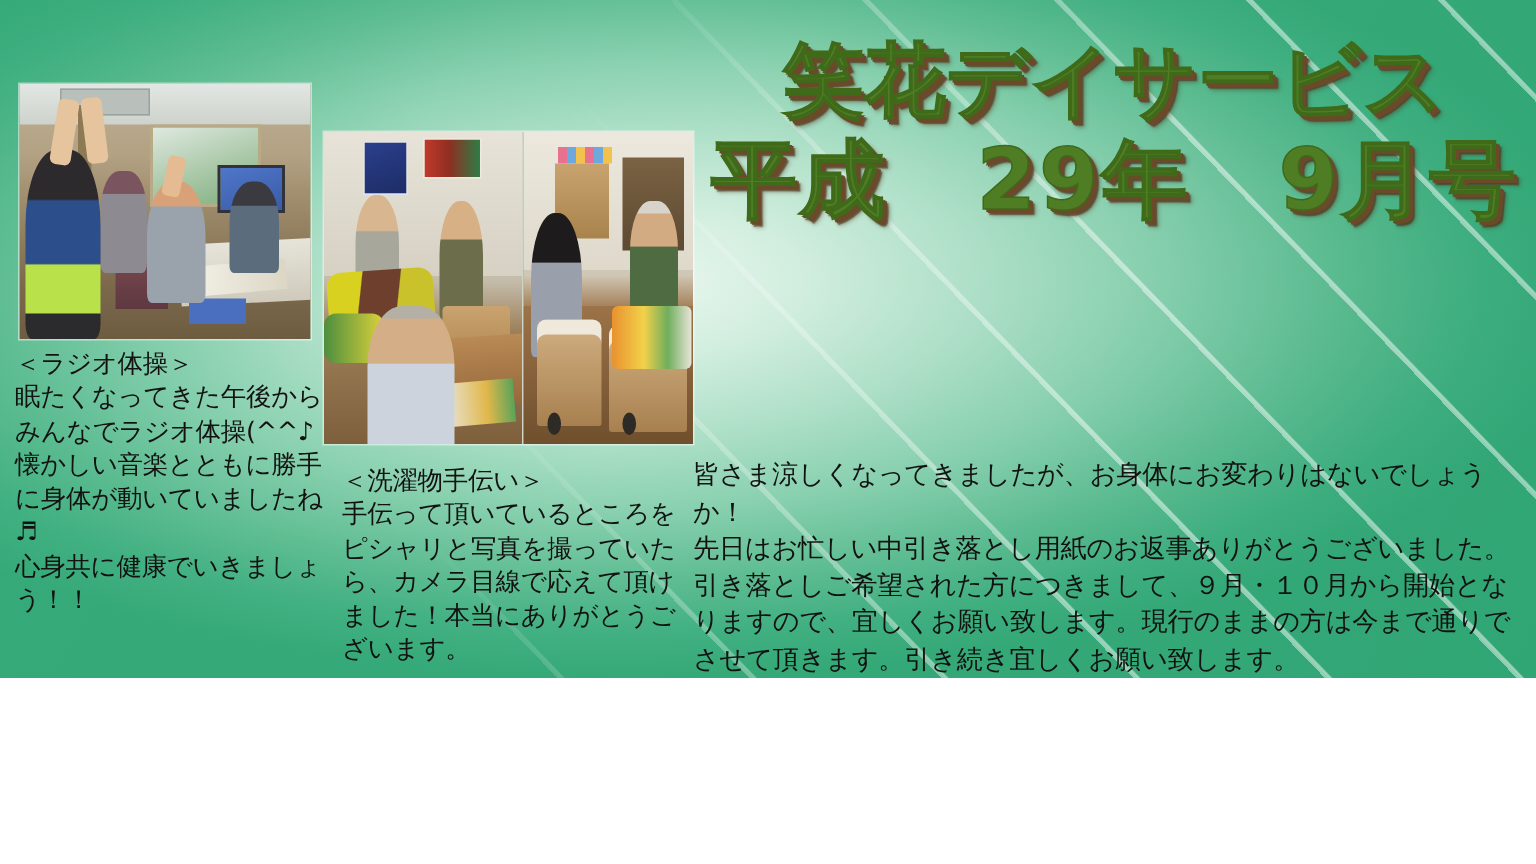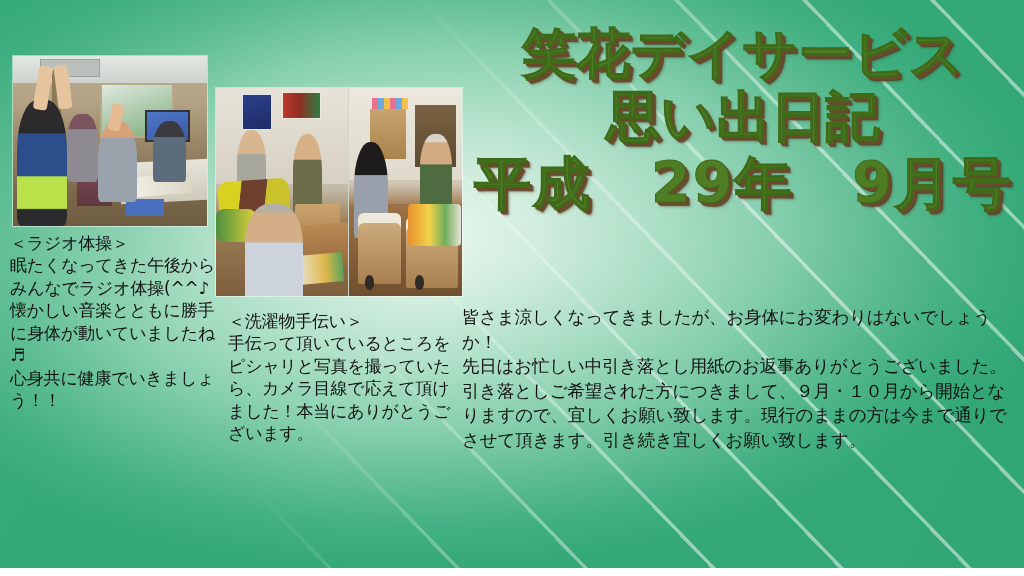--- a/index.html
+++ b/index.html
@@ -4,21 +4,21 @@
 <title>笑花デイサービス 思い出日記</title>
 <style>
   html, body {
     margin: 0;
     padding: 0;
     background: #ffffff;
   }
   #slide {
     position: relative;
     width: 1024px;
-    height: 568px;
+    height: 452px;
     overflow: hidden;
     font-family: "Liberation Sans", "DejaVu Sans", sans-serif;
   }
 
   
   .bg-base {
     position: absolute;
     inset: 0;
     background:
       radial-gradient(ellipse 62% 58% at 42% 42%,
@@ -232,21 +232,20 @@
 <div id="slide">
 
   <div class="bg-base"></div>
   <div class="bg-tint"></div>
   <div class="bg-stripes-mask">
     <div class="bg-stripes"></div>
   </div>
 
   <div class="title-block">
     <div class="title-line l1">笑花デイサービス</div>
-    <div class="title-line l2">思い出日記</div>
     <div class="title-line l3">平成　29年　9月号</div>
   </div>
 
   <div class="photo" id="photo-radio">
     <div class="ph-inner p1">
       <div class="ceiling"></div>
       <div class="vent"></div>
       <div class="doorframe"></div>
       <div class="window"></div>
       <div class="tv"></div>

